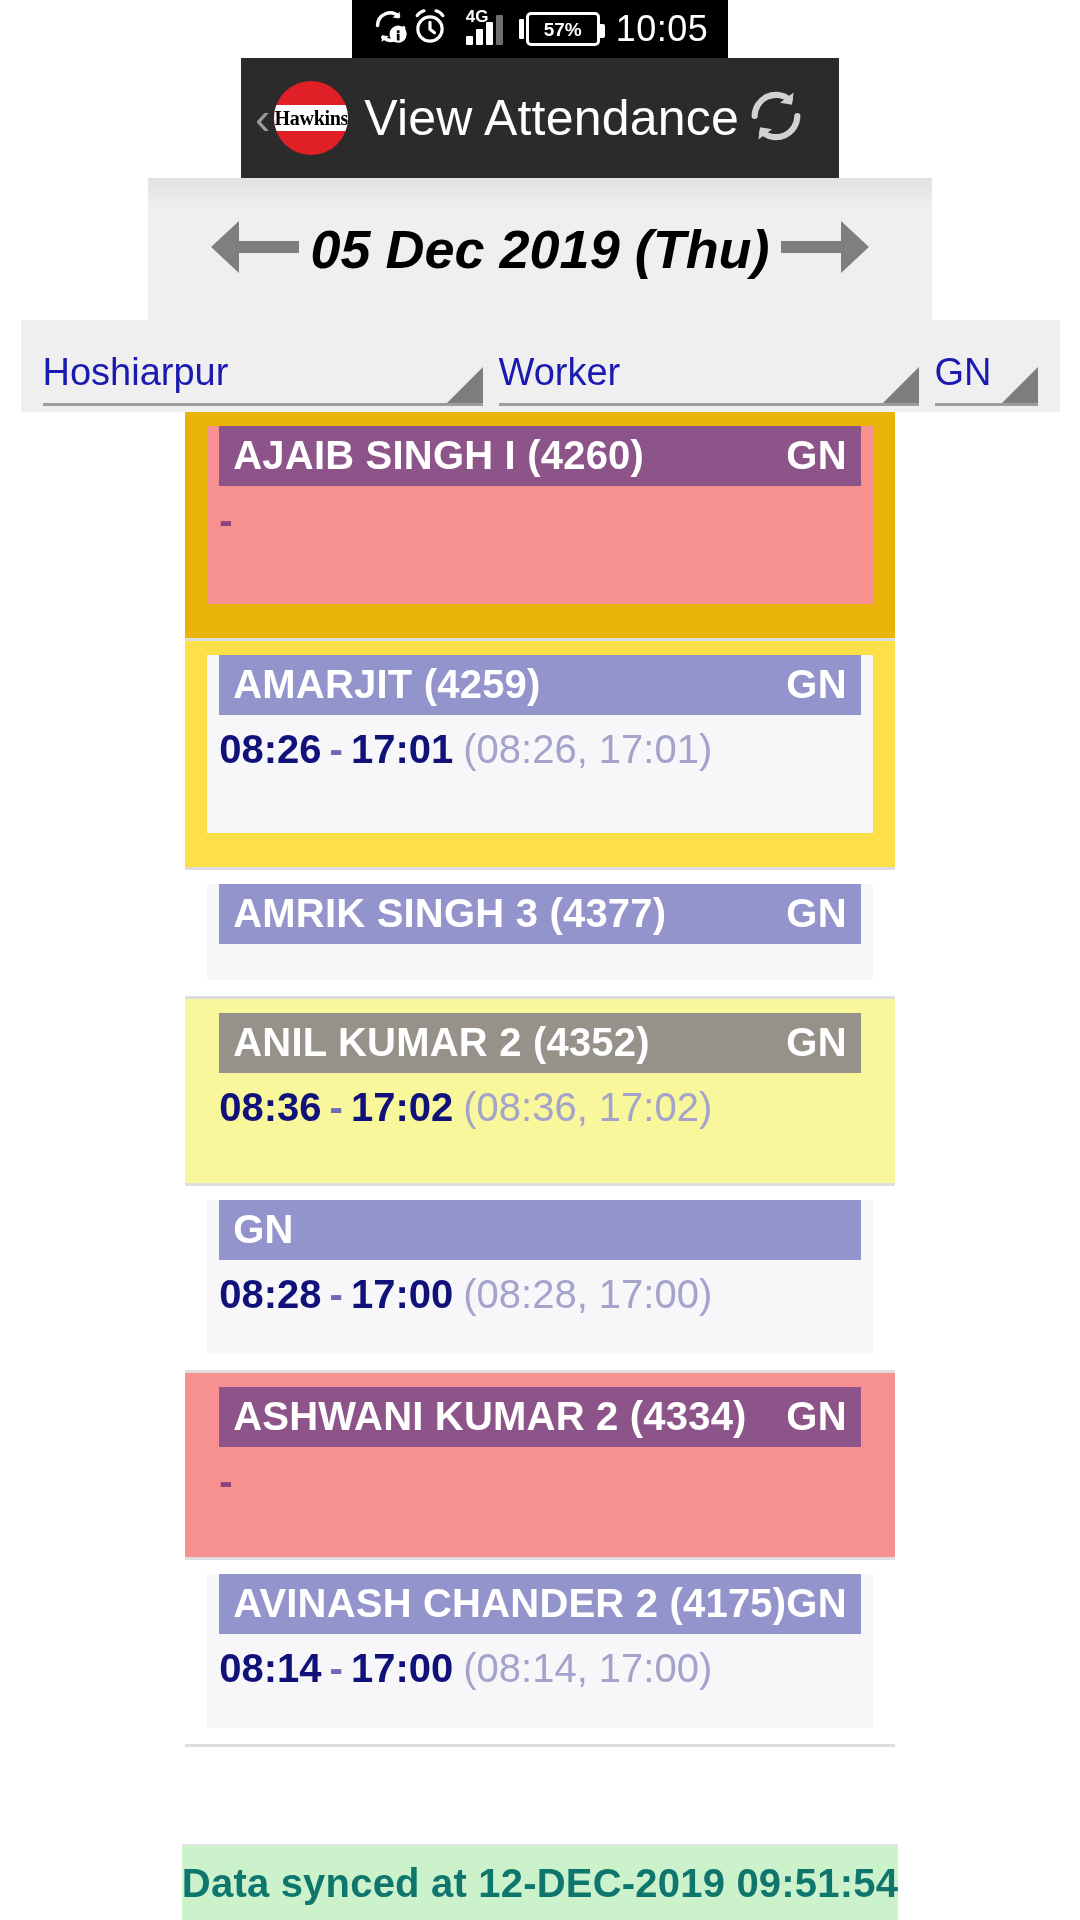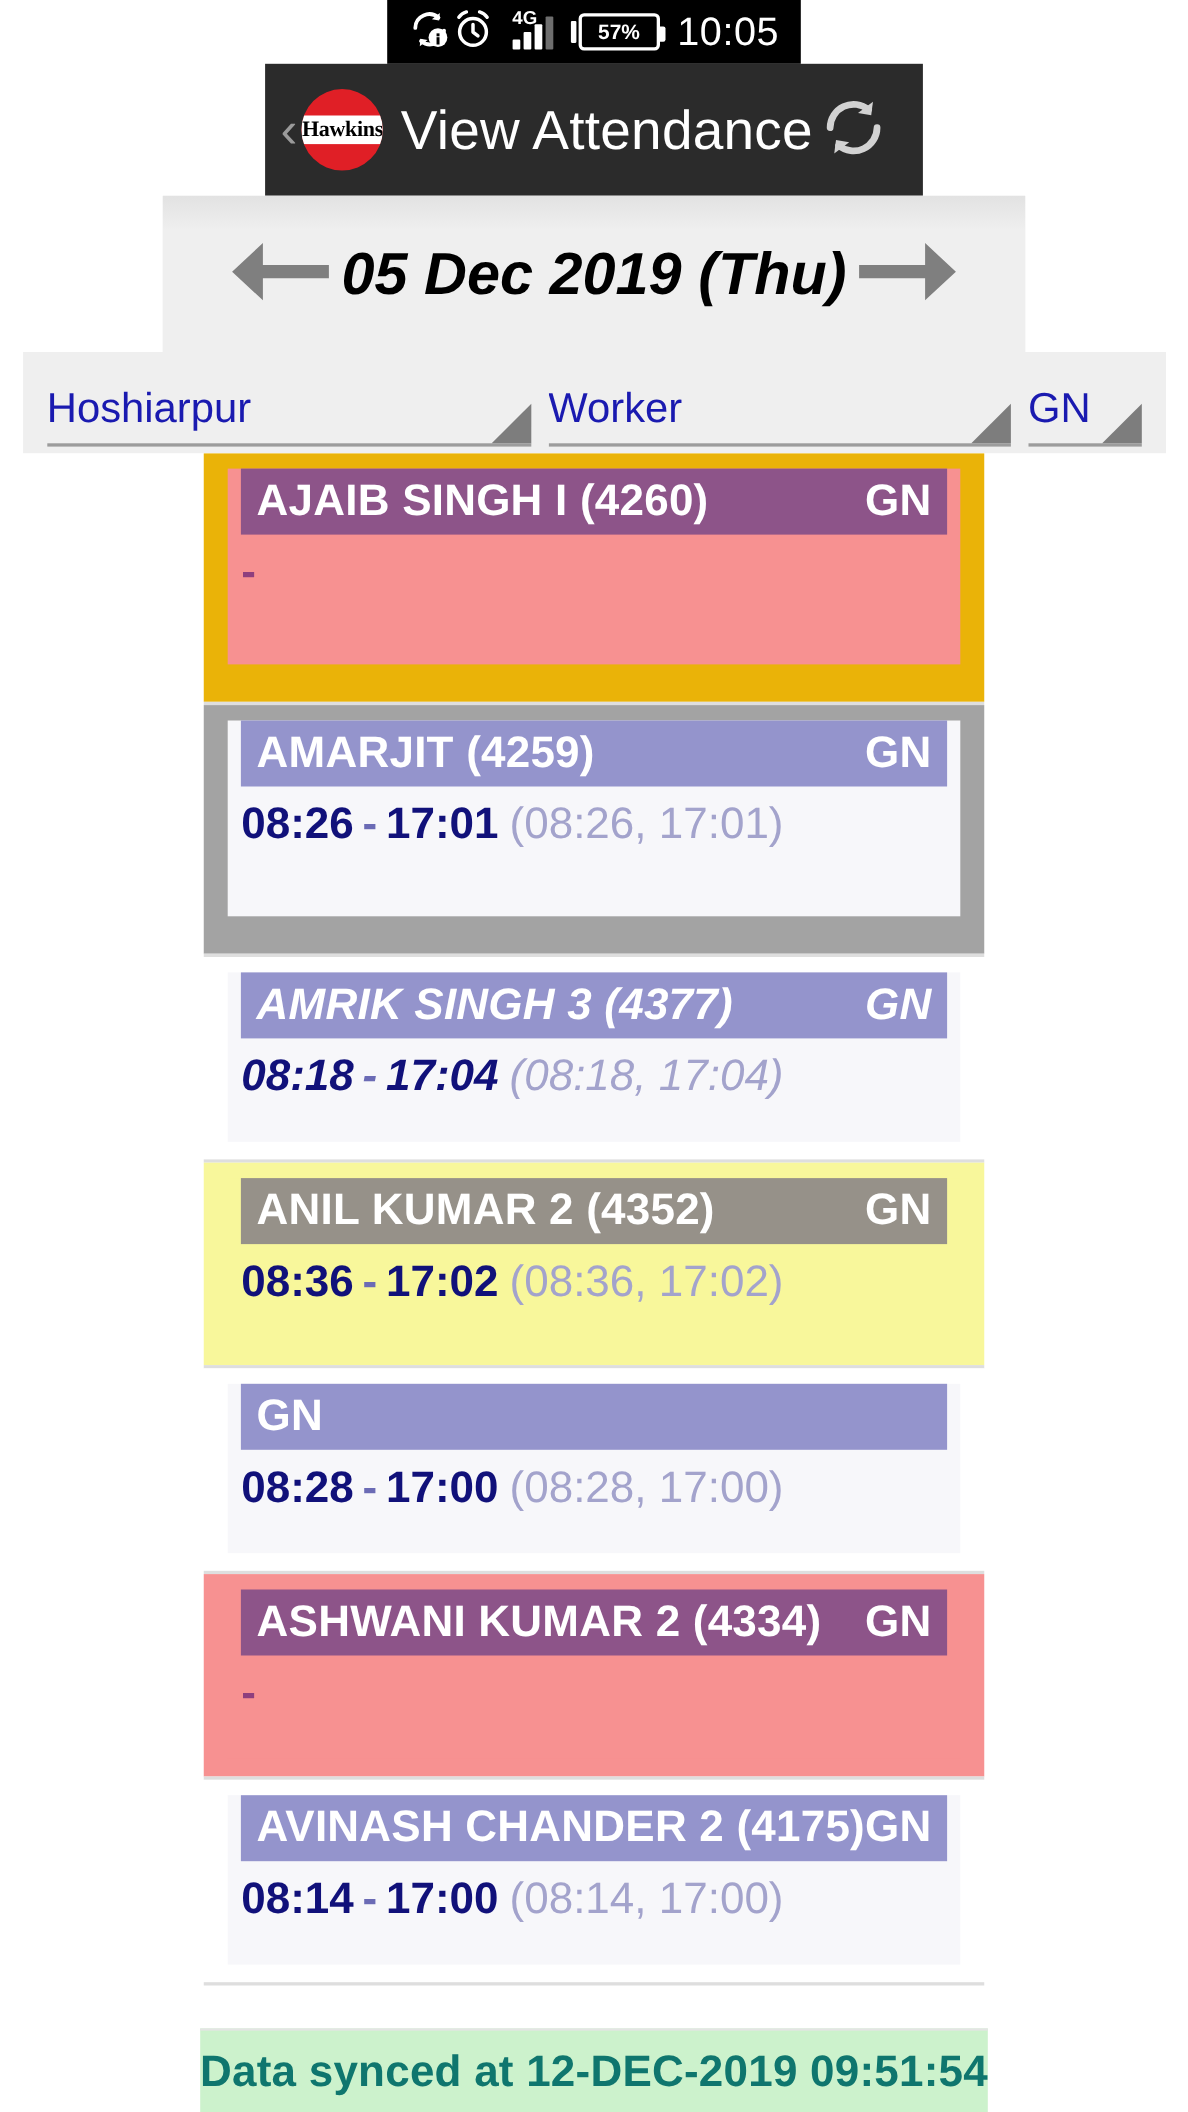--- a/index.html
+++ b/index.html
@@ -218,40 +218,37 @@
           <div class="card-hdr" style="background: rgb(141, 84, 137); margin: 8px 12px 0px;">
             <span class="card-name">AJAIB SINGH I (4260)</span>
             <span class="card-shift">GN</span>
           </div>
           <div class="card-body" style="padding: 10px 12px 0px;">
             <div class="times"><span class="t-none">-</span></div>
           </div>
         </div>
       </div>
       <div class="sep"></div>
-      <div class="card" style="background: #a3a3a3; padding-top: 6px; padding-bottom: 34px;">
+      <div class="card" style="background: #fde047; padding-top: 6px; padding-bottom: 34px;">
         <div style="background: rgb(247, 247, 250); padding: 0px 0px 60px; margin: 0px 22px;">
           <div class="card-hdr" style="background: rgb(148, 148, 204); margin: 8px 12px 0px;">
             <span class="card-name">AMARJIT (4259)</span>
             <span class="card-shift">GN</span>
           </div>
           <div class="card-body" style="padding: 10px 12px 0px;">
             <div class="times"><span class="t-main">08:26</span><span class="t-dash">-</span><span class="t-main">17:01</span><span class="t-raw">(08:26, 17:01)</span></div>
           </div>
         </div>
       </div>
       <div class="sep"></div>
       <div class="card" style="background: rgb(255, 255, 255); padding-top: 6px; padding-bottom: 16px;">
-        <div style="background: rgb(247, 247, 250); padding: 0px 0px 36px; margin: 0px 22px; font-style: italic;">
+        <div style="background: rgb(247, 247, 250); padding: 0px 0px 36px; margin: 0px 22px;">
           <div class="card-hdr" style="background: rgb(148, 148, 204); margin: 8px 12px 0px;">
             <span class="card-name">AMRIK SINGH 3 (4377)</span>
             <span class="card-shift">GN</span>
-          </div>
-          <div class="card-body" style="padding: 10px 12px 0px;">
-            <div class="times"><span class="t-main">08:18</span><span class="t-dash">-</span><span class="t-main">17:04</span><span class="t-raw">(08:18, 17:04)</span></div>
           </div>
         </div>
       </div>
       <div class="sep"></div>
       <div class="card" style="background: rgb(248, 247, 155); padding-top: 6px; padding-bottom: 16px;">
         <div style="background: rgb(248, 247, 155); padding: 0px 0px 36px; margin: 0px 22px;">
           <div class="card-hdr" style="background: rgb(150, 145, 137); margin: 8px 12px 0px;">
             <span class="card-name">ANIL KUMAR 2 (4352)</span>
             <span class="card-shift">GN</span>
           </div>

